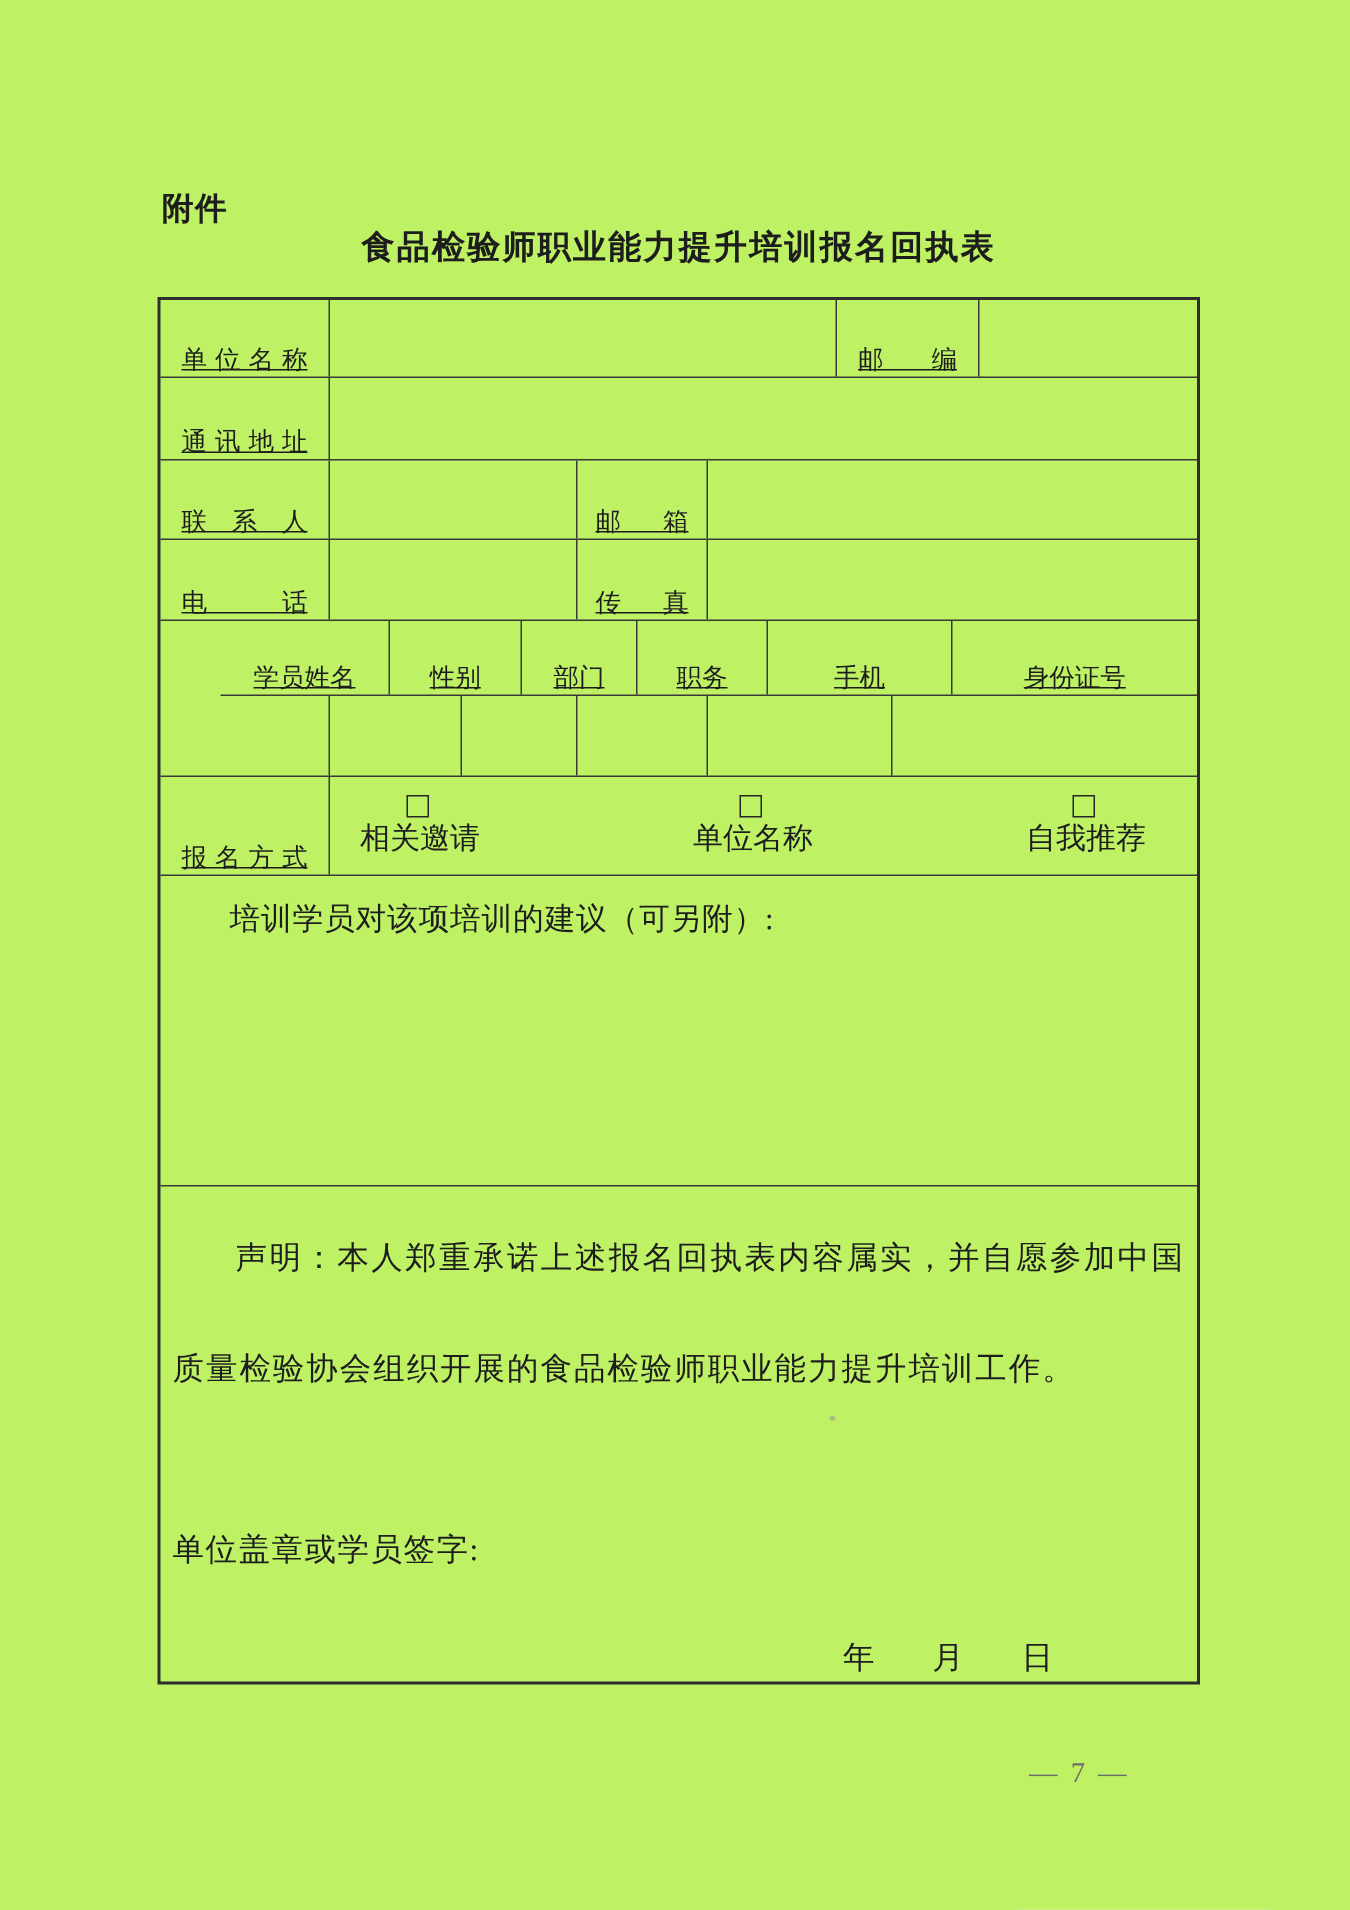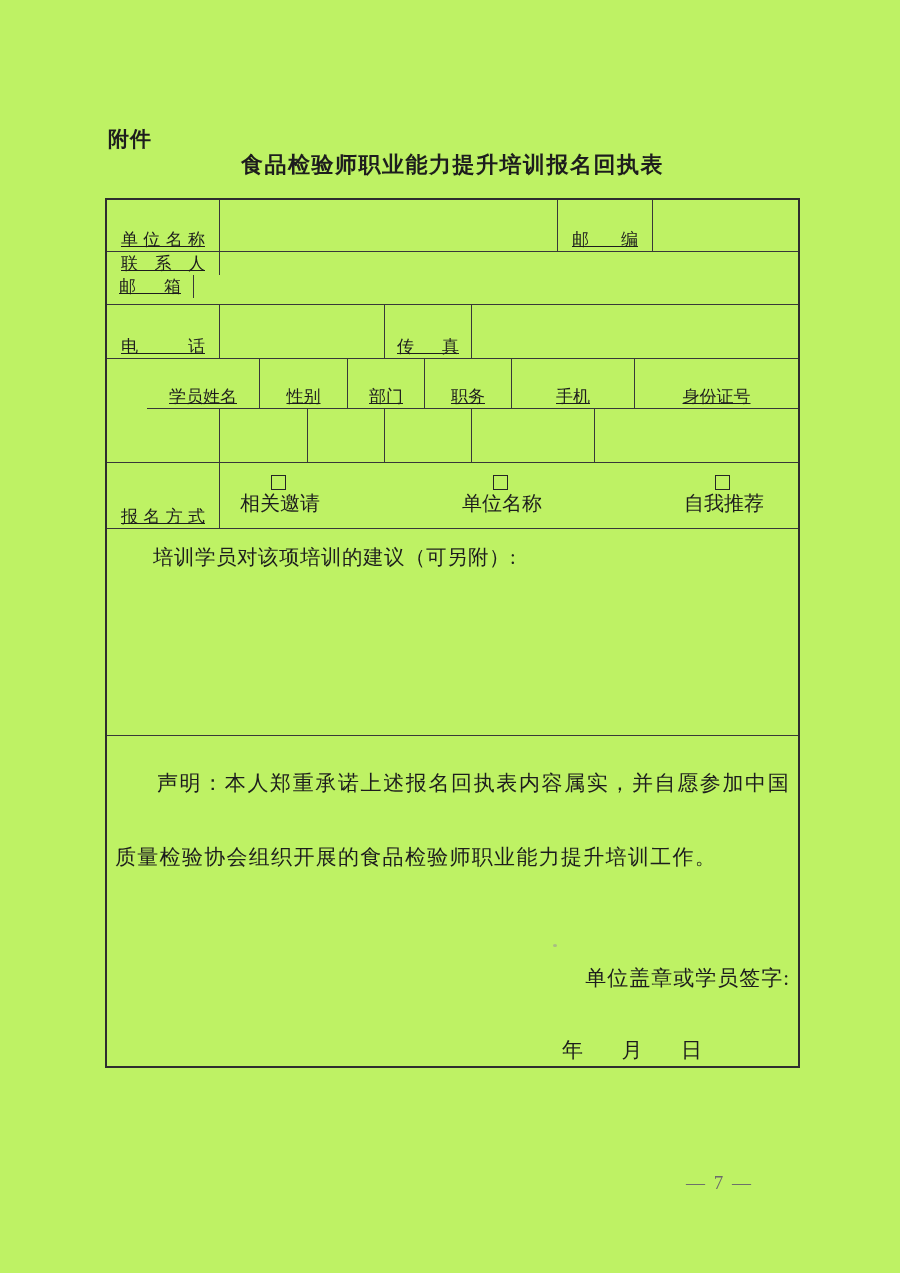--- a/index.html
+++ b/index.html
@@ -37,21 +37,21 @@
   .w-label { width:113px; }
   .w-unitval { width:338px; }
   .w-postal { width:95px; }
   .w-midval { width:165px; }
   .w-sublabel { width:87px; }
   .w-sex { width:88px; }
   .w-dept { width:77px; }
   .w-duty { width:87px; }
   .w-mobile { width:123px; }
   .flex1 { flex:1; }
-  .h-r1 { height:52px; } .h-r2 { height:55px; } .h-r3 { height:53px;flex-direction:column; }
+  .h-r1 { height:52px; } .h-r2 { height:55px; } .h-r3 { height:53px; }
   .h-r4 { height:54px; } .h-r5 { height:50px;margin-left:40px; } .h-r6 { height:54px; }
   .h-r7 { height:66px; }
   .options {
     flex:1; display:flex; align-items:center; justify-content:space-between;
     padding:0 34px 0 20px; font-size:20px;
   }
   .option { display:inline-flex; align-items:center; white-space:nowrap;flex-direction:column; }
   .checkbox {
     display:inline-block; width:15px; height:15px;
     border:1.6px solid #252525; margin-right:3px; background:transparent;
@@ -59,21 +59,21 @@
   .suggestion {
     height:207px; border-bottom:1.5px solid #383838;
     padding:14px 12px 0 46px; font-size:20.5px; letter-spacing:0.5px;
   }
   .declaration-box { height:330px; padding:10px 8px 0 8px; }
   .declaration-text {
     font-size:21px; letter-spacing:1.3px; line-height:74px;
     text-indent:2em; text-align:justify;
   }
   .signature-line {
-    margin-top:64px; text-align:right; font-size:21px;
+    margin-top:64px; text-align:left; font-size:21px;
     letter-spacing:1px; line-height:40px;
   }
   .date-line { margin-top:32px; text-align:right; padding-right:88px; line-height:40px; }
   .date-line .jdate {
     display:inline-block; width:140px; text-align:justify;
     text-align-last:justify; font-size:21px; white-space:nowrap;
   }
   .artifact {
     position:absolute; left:553px; top:944px; width:4px; height:3px;
     background:#9a9a9a; border-radius:50%; opacity:0.6;
@@ -98,20 +98,26 @@
       <div class="cell w-label">
           <span class="jl">单位名称</span>
         </div>
       <div class="cell w-unitval"></div>
       <div class="cell w-postal">
           <span class="jl">邮编</span>
         </div>
       <div class="cell flex1 lastcell"></div>
     </div>
 
+    <div class="row h-r2">
+      <div class="cell w-label">
+          <span class="jl">通讯地址</span>
+        </div>
+      <div class="cell flex1 lastcell"></div>
+    </div>
 
     <div class="row h-r3">
       <div class="cell w-label">
           <span class="jl">联系人</span>
         </div>
       <div class="cell w-midval"></div>
       <div class="cell w-sublabel">
           <span class="jl jl-narrow">邮箱</span>
         </div>
       <div class="cell flex1 lastcell"></div>

